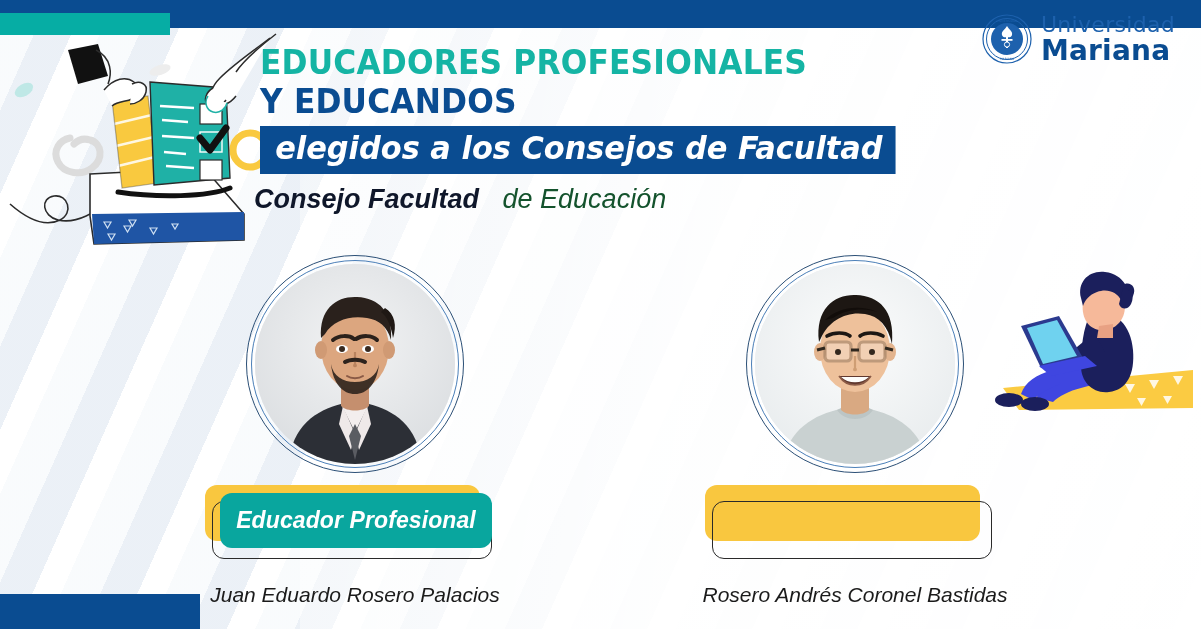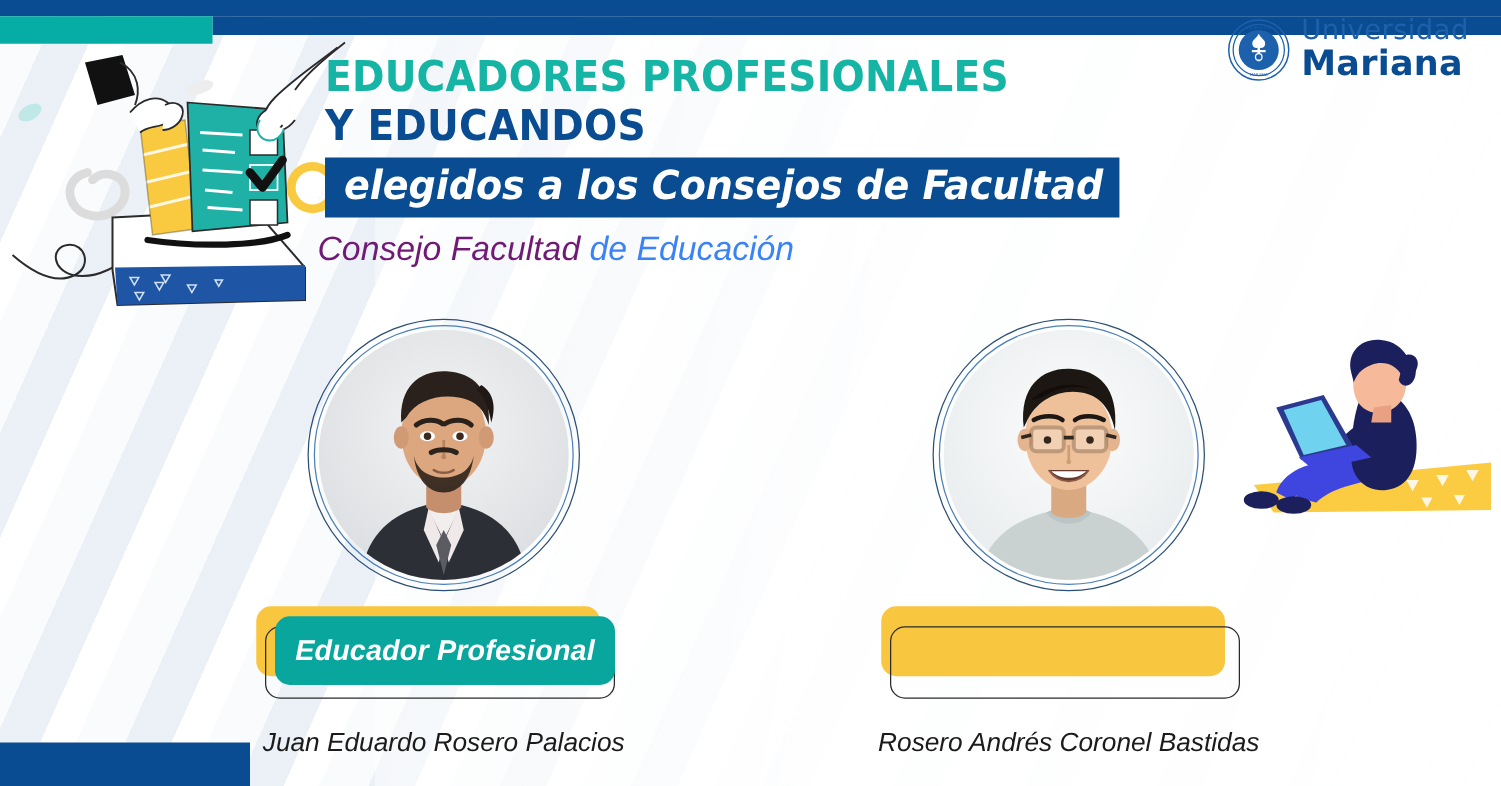--- a/index.html
+++ b/index.html
@@ -82,27 +82,27 @@
     font-family:"DejaVu Sans", sans-serif;
     transform:scaleX(.95);transform-origin:left center;
     white-space:nowrap;
   }
   .hl-sub{
     margin-top:10px;margin-left:-6px;
     font-size:27px;font-style:italic;
     font-family:"Liberation Sans", sans-serif;
     white-space:nowrap;
   }
-  .hl-sub .strong{color:#701a75;font-weight:400;}
-  .hl-sub .light{color:#3b82f6;font-weight:400;}
+  .hl-sub .strong{color:#0f172a;font-weight:700;}
+  .hl-sub .light{color:#14532d;font-weight:400;margin-left:16px;}
 
   
   .logo{
     position:absolute;right:26px;top:14px;
-    display:flex;align-items:center;gap:9px;
+    display:flex;align-items:flex-start;gap:9px;
   }
   .logo-seal{width:50px;height:50px;display:block;}
   .logo-text{line-height:1;}
   .logo-top{
     font-size:22px;color:#1d61ad;font-weight:400;letter-spacing:.3px;
     font-family:"DejaVu Sans", sans-serif;
   }
   .logo-bottom{
     font-size:28px;color:#0a4c91;font-weight:bold;letter-spacing:.2px;
     margin-top:1px;

